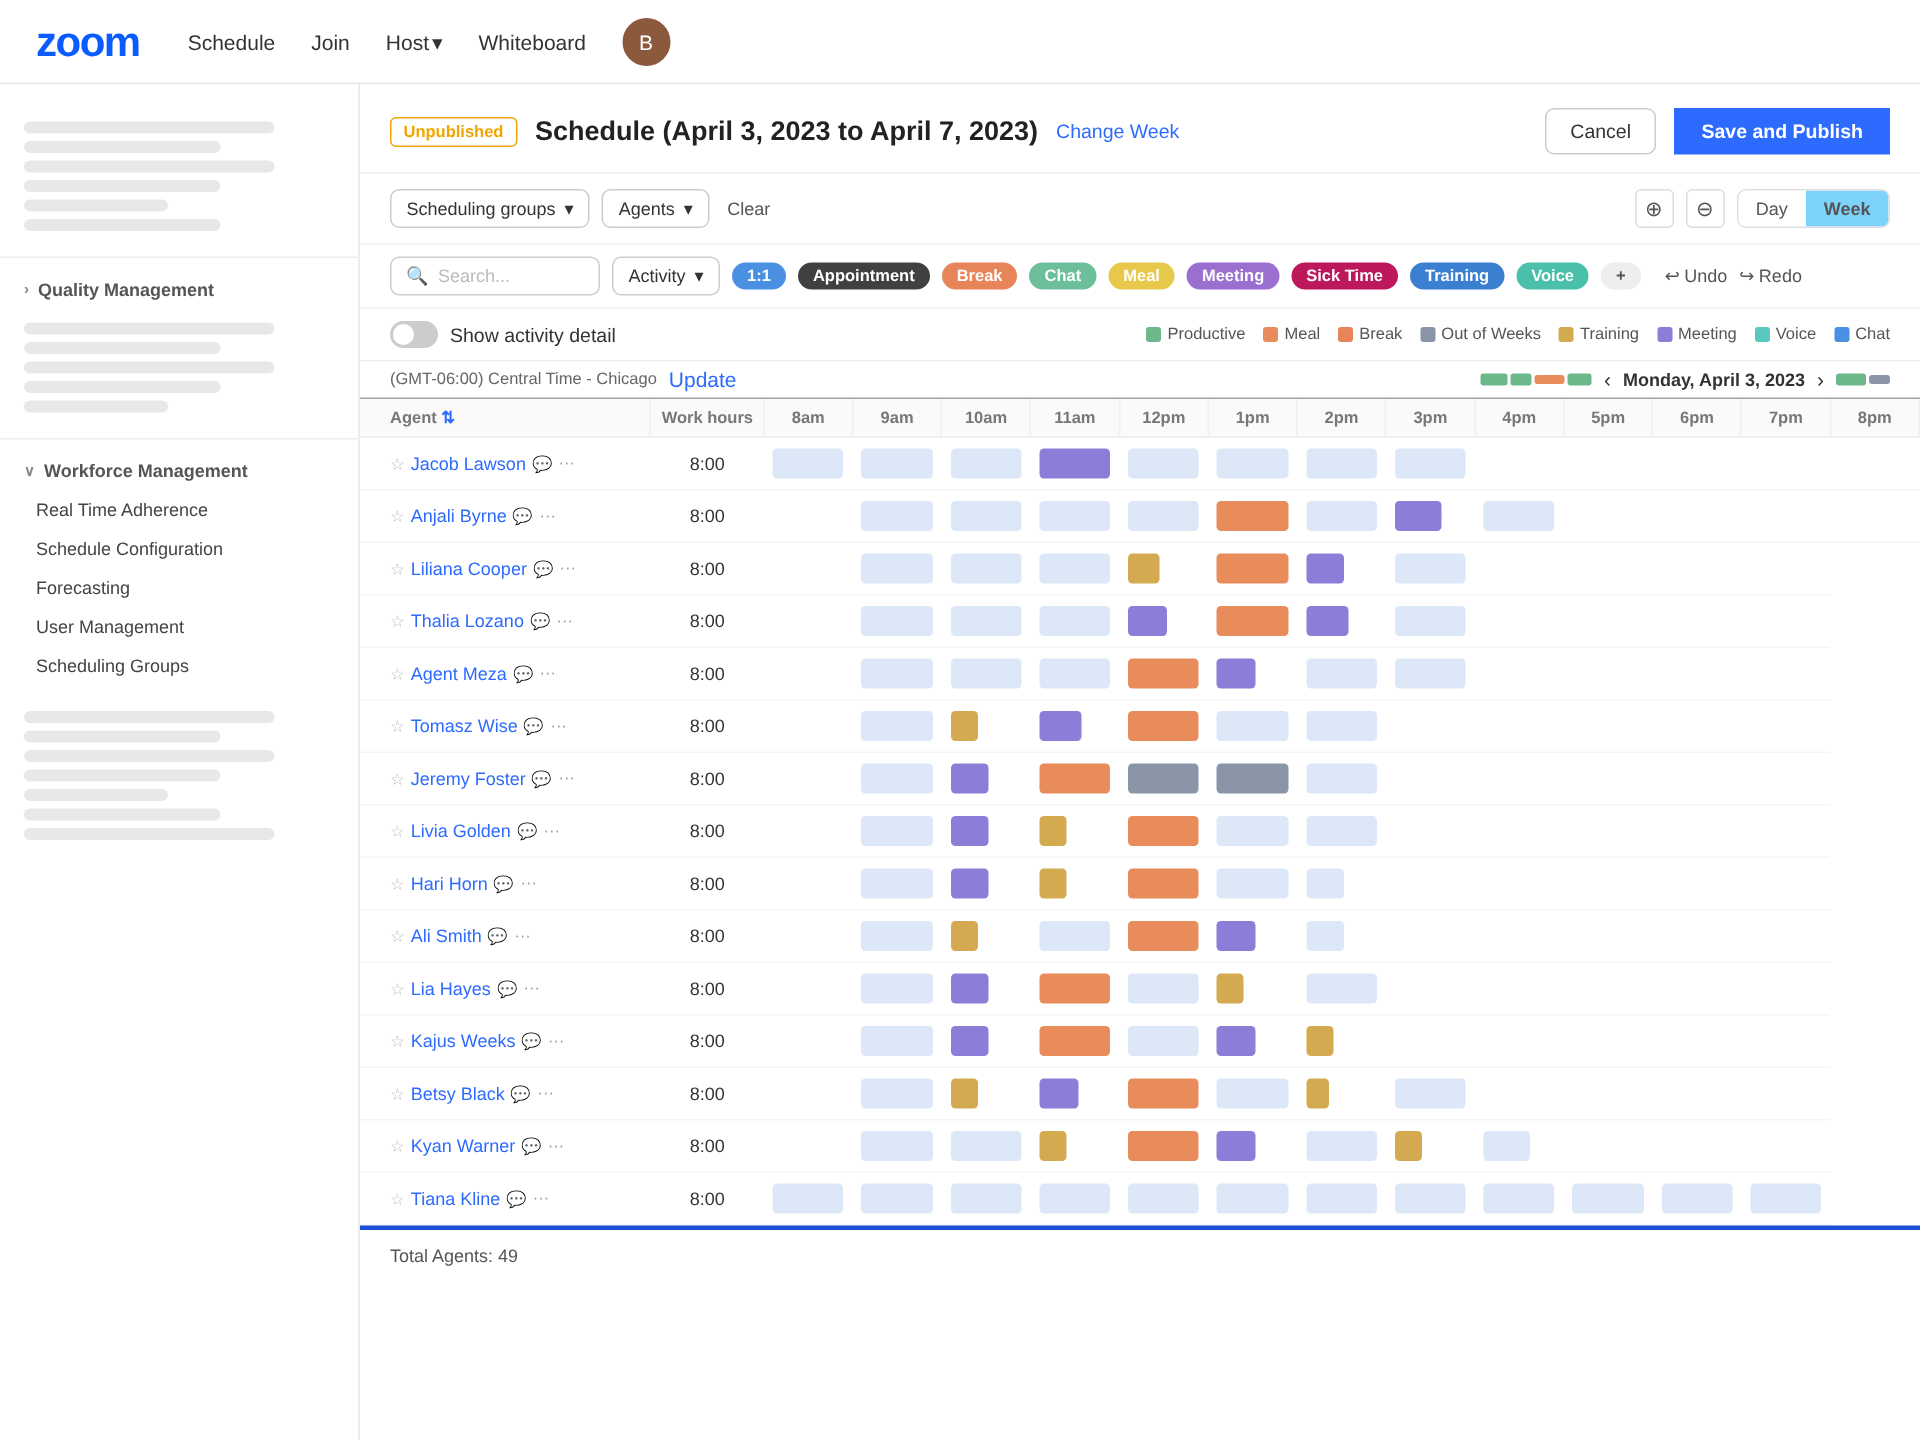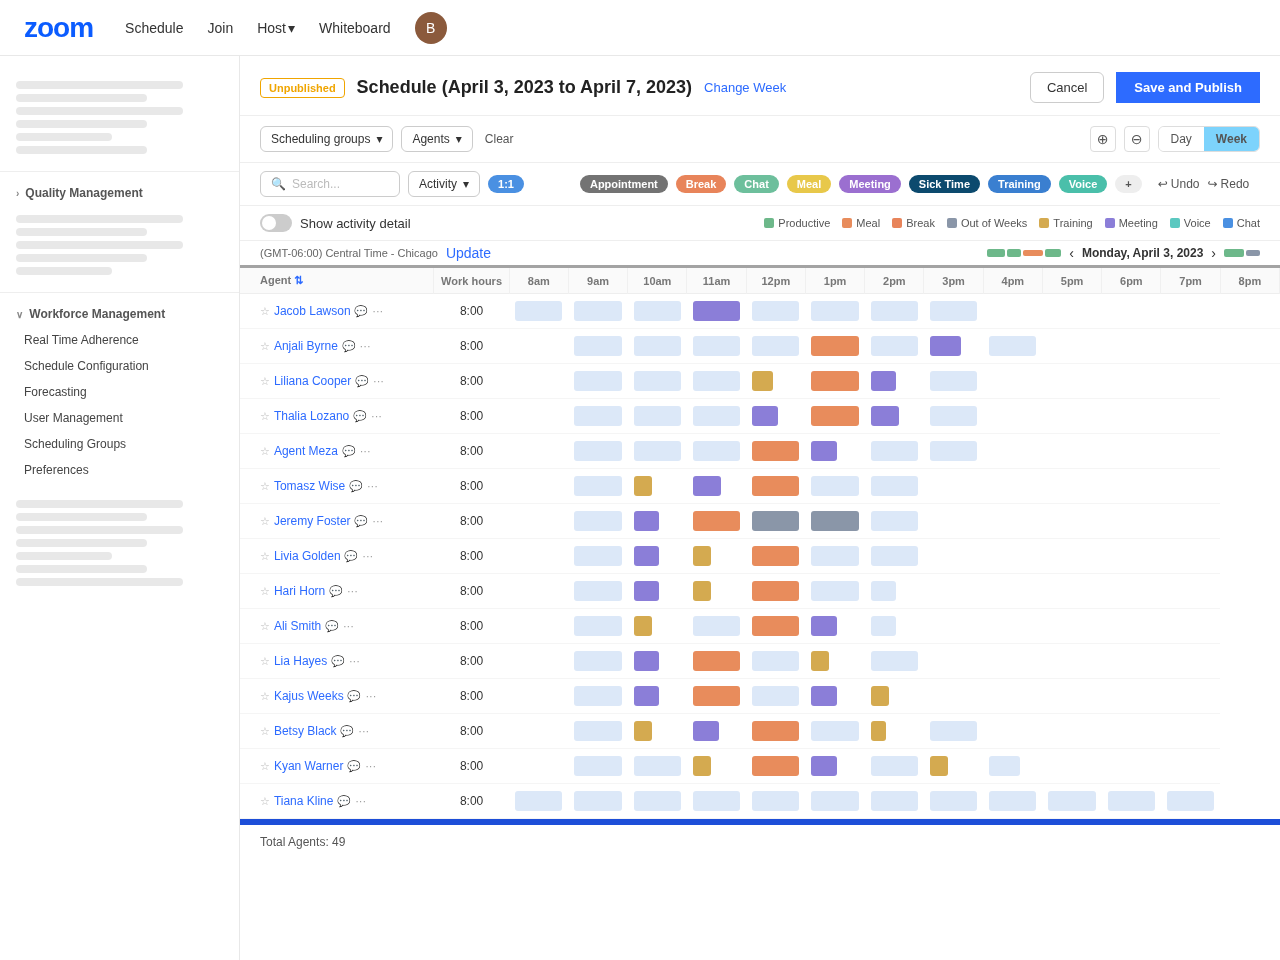--- a/index.html
+++ b/index.html
@@ -288,26 +288,26 @@
     }
     .tag {
       padding: 3px 10px;
       border-radius: 12px;
       font-size: 11px;
       font-weight: 600;
       cursor: pointer;
       border: none;
     }
     .tag-blue { background: #4a90e2; color: #fff; }
-    .tag-teal { background: #737373; color: #fff; margin-left: 48px; }
+    .tag-teal { background: #404040; color: #fff; }
     .tag-orange { background: #e8845a; color: #fff; }
     .tag-green { background: #6dbf9c; color: #fff; }
     .tag-yellow { background: #e8c84a; color: #fff; }
     .tag-purple { background: #9b6fd0; color: #fff; }
-    .tag-red { background: #0c4a6e; color: #fff; }
+    .tag-red { background: #be185d; color: #fff; }
     .tag-blue2 { background: #3a7fd0; color: #fff; }
     .tag-teal2 { background: #4abfaa; color: #fff; }
     .tag-plus { background: #eee; color: #555; }
     .undo-redo {
       display: flex;
       gap: 8px;
       align-items: center;
       margin-left: 8px;
     }
     .undo-btn {
@@ -446,21 +446,21 @@
     }
 
     
     .tc { width: 55px; min-width: 55px; }
 
     
     .grid-footer {
       padding: 10px 20px;
       font-size: 12px;
       color: #555;
-      border-top: 6px solid #1d4ed8;
+      border-top: 3px solid #1d4ed8;
     }
 
     
     .schedule-container::-webkit-scrollbar { width: 8px; height: 8px; }
     .schedule-container::-webkit-scrollbar-track { background: #f5f5f5; }
     .schedule-container::-webkit-scrollbar-thumb { background: #ccc; border-radius: 4px; }
   </style>
 </head>
 <body>
 
@@ -504,21 +504,20 @@
     <div class="sidebar-divider"></div>
     <div class="sidebar-group-header">
       <span class="arrow">∨</span>
       <span>Workforce Management</span>
     </div>
     <div class="sidebar-item">Real Time Adherence</div>
     <div class="sidebar-item">Schedule Configuration</div>
     <div class="sidebar-item">Forecasting</div>
     <div class="sidebar-item">User Management</div>
     <div class="sidebar-item">Scheduling Groups</div>
-    <div class="sidebar-item">Preferences</div>
     <div class="sidebar-section" style="margin-top:8px;">
       <div class="sidebar-placeholder long"></div>
       <div class="sidebar-placeholder medium"></div>
       <div class="sidebar-placeholder long"></div>
       <div class="sidebar-placeholder medium"></div>
       <div class="sidebar-placeholder short"></div>
       <div class="sidebar-placeholder medium"></div>
       <div class="sidebar-placeholder long"></div>
     </div>
   </aside>
@@ -623,21 +622,21 @@
         </div>
         <div class="legend-item">
           <div class="legend-dot" style="background:#4a90e2;"></div>
           <span>Chat</span>
         </div>
       </div>
     </div>
 
     <div class="schedule-container">
 
-      <div style="display:flex; align-items:center; padding:4px 20px 4px 20px; background:#fff; border-bottom:3px solid #a3a3a3; font-size:12px;">
+      <div style="display:flex; align-items:center; padding:4px 20px 4px 20px; background:#fff; border-bottom:1px solid #a3a3a3; font-size:12px;">
         <span style="font-size:11px; color:#666;">(GMT-06:00) Central Time - Chicago</span>
         <span style="margin-left:8px; color:#2D6BFF; font-size:14px; cursor:pointer;">Update</span>
         <div style="flex:1;"></div>
 
         <div style="display:flex; align-items:center; gap:2px; margin-right:8px;">
           <div style="width:18px; height:8px; background:#6db88a; border-radius:2px;"></div>
           <div style="width:14px; height:8px; background:#6db88a; border-radius:2px;"></div>
           <div style="width:20px; height:6px; background:#e88c5c; border-radius:2px;"></div>
           <div style="width:16px; height:8px; background:#6db88a; border-radius:2px;"></div>
         </div>

